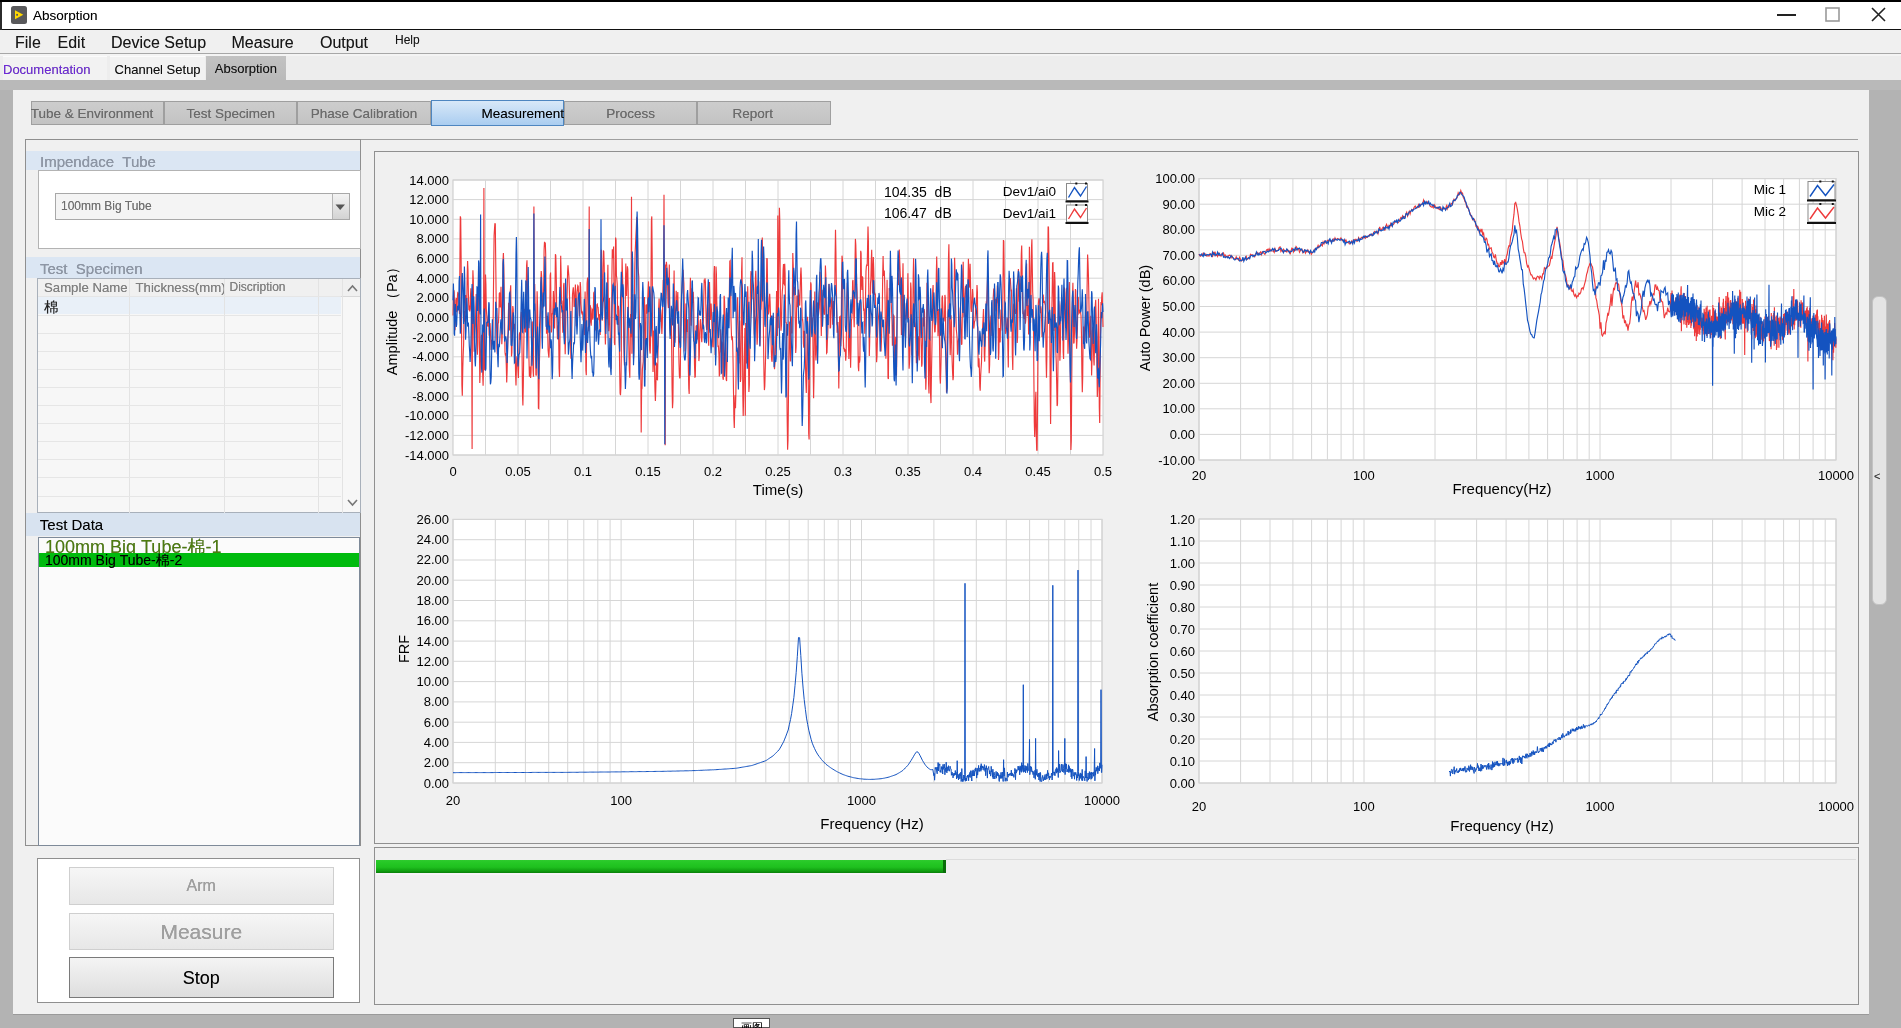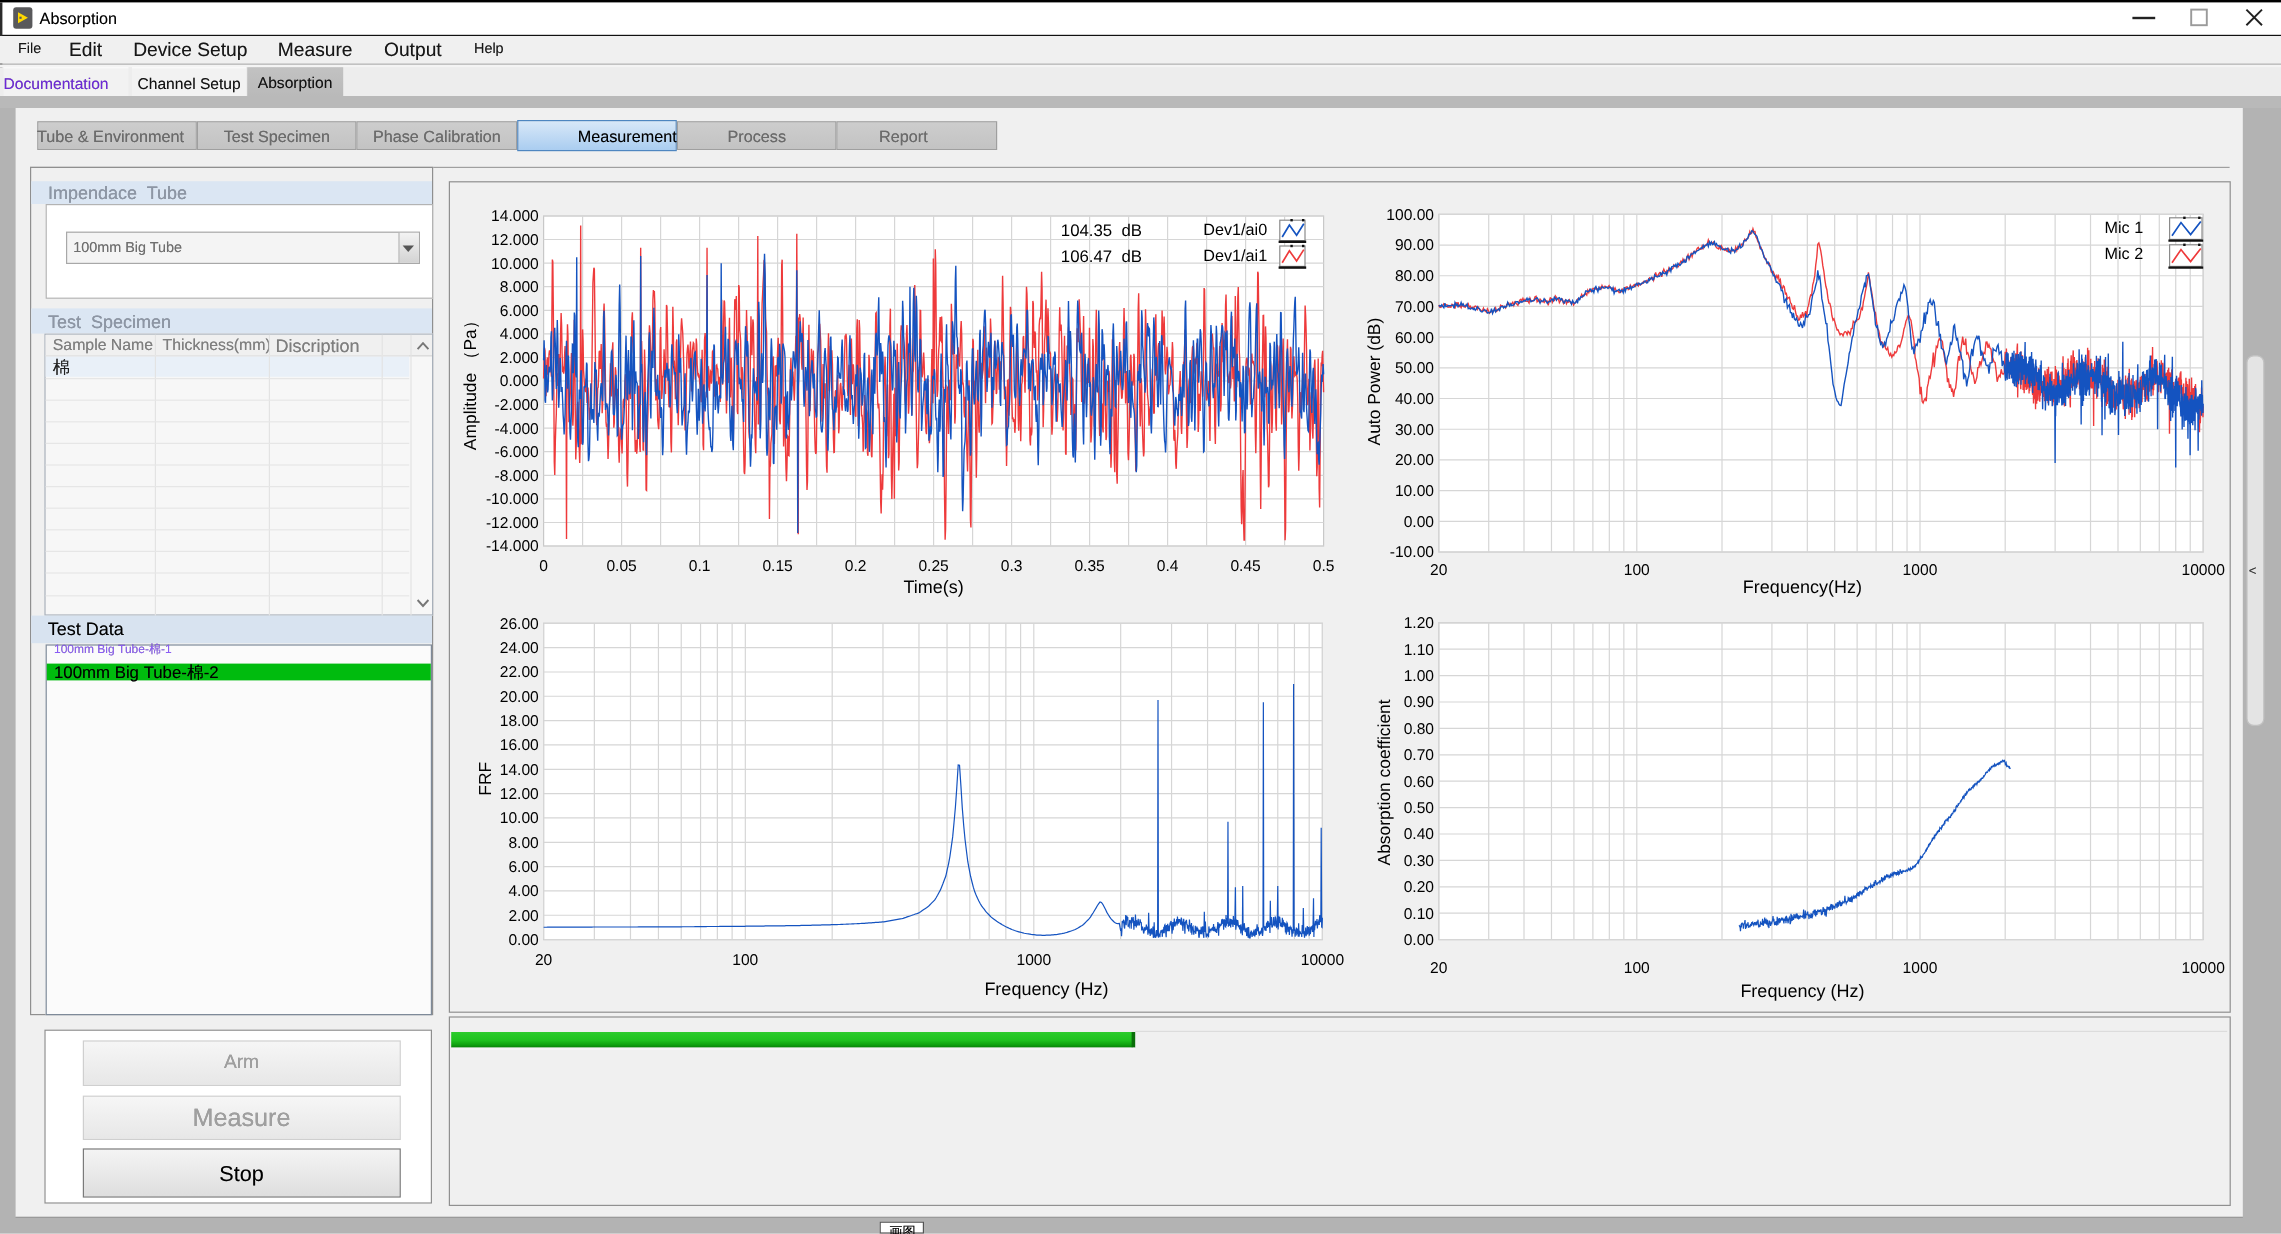--- a/index.html
+++ b/index.html
@@ -18,21 +18,21 @@
 <div style="position:absolute;left:1777px;top:14px;width:19px;height:2px;background:#222"></div>
 <svg style="position:absolute;left:1824px;top:6px" width="18" height="18">
     <rect x="2" y="2" width="13" height="13" fill="none" stroke="#9a9a9a" stroke-width="1.6"></rect>
   </svg>
 <svg style="position:absolute;left:1869px;top:5px" width="20" height="20">
     <path d="M3 3 L16 16 M16 3 L3 16" stroke="#222" stroke-width="1.6" fill="none"></path>
   </svg>
 <div style="position:absolute;left:0;top:30px;width:1901px;height:23px;background:#f0f0f0"></div>
 <div style="position:absolute;left:0;top:53px;width:1901px;height:1px;background:#a7a7a7"></div>
 <div style="position:absolute;left:0;top:54px;width:1901px;height:2.4px;background:#f4f4f4"></div>
-<div style="position:absolute;left:15px;top:32.5px;font-size:12px;color:#161616">File</div>
+<div style="position:absolute;left:15px;top:32.5px;font-size:16px;color:#161616">File</div>
 <div style="position:absolute;left:57.5px;top:32.5px;font-size:16px;color:#161616">Edit</div>
 <div style="position:absolute;left:111px;top:32.5px;font-size:16px;color:#161616">Device Setup</div>
 <div style="position:absolute;left:231.5px;top:32.5px;font-size:16px;color:#161616">Measure</div>
 <div style="position:absolute;left:320px;top:32.5px;font-size:16px;color:#161616">Output</div>
 <div style="position:absolute;left:395px;top:32.5px;font-size:12px;color:#161616">Help</div>
 <div style="position:absolute;left:0;top:56.4px;width:1901px;height:23.6px;background:#ededed"></div>
 <div style="position:absolute;left:3px;top:56.4px;width:104px;height:23.6px;background:#f2f2f2;border-top:1px solid #fbfbfb"></div>
 <div style="position:absolute;left:109.6px;top:56.4px;width:95.9px;height:23.6px;background:#f2f2f2;border-top:1px solid #fbfbfb"></div>
 <div style="position:absolute;left:205.9px;top:56.4px;width:80.5px;height:24.6px;background:linear-gradient(#c2c2c2,#b9b9b9)"></div>
 <div style="position:absolute;left:3px;top:61.5px;width:104px;font-size:13px;color:#6d28d9;">Documentation</div>
@@ -66,21 +66,21 @@
 <div style="position:absolute;left:331.5px;top:194px;width:17.5px;height:25px;background:linear-gradient(#f3f3f3,#d3d3d3);border-left:1px solid #b5b5b5;box-sizing:border-box"></div>
 <svg style="position:absolute;left:334px;top:203px" width="13" height="8">
     <path d="M1.5 1.5 L11 1.5 L6.2 7 Z" fill="#555"></path>
   </svg>
 <div style="position:absolute;left:26.4px;top:256.5px;width:333.6px;height:21px;background:#dbe6f3"></div>
 <div style="position:absolute;left:40px;top:259.5px;font-size:15px;color:#8d96a5">Test&nbsp; Specimen</div>
 <div style="position:absolute;left:36.8px;top:278px;width:324.2px;height:235px;background:#f7f7f7;border:1px solid #a8b0ba;box-sizing:border-box"></div>
 <div style="position:absolute;left:37.8px;top:279px;width:322.2px;height:17.5px;background:#f0f0f0;border-bottom:1px solid #d8d8d8;box-sizing:border-box"></div>
 <div style="position:absolute;left:44px;top:280px;font-size:13.2px;color:#7f7f7f">Sample&nbsp;Name</div>
 <div style="position:absolute;left:135.5px;top:280px;font-size:13.2px;color:#7f7f7f">Thickness(mm)</div>
-<div style="position:absolute;left:229.5px;top:280px;font-size:15px;color:#7f7f7f">Discription</div>
+<div style="position:absolute;left:229.5px;top:280px;font-size:12px;color:#7f7f7f">Discription</div>
 <div style="position:absolute;left:37.8px;top:296.5px;width:302.8px;height:17.6px;background:#e9f0f8"></div>
 <div style="position:absolute;left:44px;top:297.5px;font-size:14.5px;color:#222">棉</div>
 <div style="position:absolute;left:129.3px;top:278.5px;width:1px;height:234px;background:#e3e3e3"></div>
 <div style="position:absolute;left:224.1px;top:278.5px;width:1px;height:234px;background:#e3e3e3"></div>
 <div style="position:absolute;left:318.0px;top:278.5px;width:1px;height:234px;background:#e3e3e3"></div>
 <div style="position:absolute;left:341.5px;top:278.5px;width:1px;height:234px;background:#e3e3e3"></div>
 <div style="position:absolute;left:37.8px;top:296.4px;width:302.8px;height:1px;background:#e6e6e6"></div>
 <div style="position:absolute;left:37.8px;top:314.5px;width:302.8px;height:1px;background:#e6e6e6"></div>
 <div style="position:absolute;left:37.8px;top:332.6px;width:302.8px;height:1px;background:#e6e6e6"></div>
 <div style="position:absolute;left:37.8px;top:350.7px;width:302.8px;height:1px;background:#e6e6e6"></div>
@@ -94,21 +94,21 @@
 <div style="position:absolute;left:37.8px;top:495.5px;width:302.8px;height:1px;background:#e6e6e6"></div>
 <svg style="position:absolute;left:346px;top:284px" width="13" height="9">
     <path d="M2 7 L6.5 2 L11 7" stroke="#777" stroke-width="1.6" fill="none"></path>
   </svg>
 <svg style="position:absolute;left:346px;top:498px" width="13" height="9">
     <path d="M2 2 L6.5 7 L11 2" stroke="#777" stroke-width="1.6" fill="none"></path>
   </svg>
 <div style="position:absolute;left:26.4px;top:513.4px;width:333.6px;height:22.3px;background:#d8e3f0"></div>
 <div style="position:absolute;left:39.8px;top:516px;font-size:15px;color:#000">Test&nbsp;Data</div>
 <div style="position:absolute;left:37.7px;top:536.6px;width:322.8px;height:309px;background:#fbfbfb;border:1px solid #7e8a99;box-sizing:border-box"></div>
-<div style="position:absolute;left:45px;top:536px;font-size:10px;color:#8b5cf6">100mm&nbsp;Big&nbsp;Tube-棉-1</div>
+<div style="position:absolute;left:45px;top:536px;font-size:18px;color:#4d7c0f">100mm&nbsp;Big&nbsp;Tube-棉-1</div>
 <div style="position:absolute;left:38.7px;top:552.7px;width:320.8px;height:14.8px;background:#00bb0e"></div>
 <div style="position:absolute;left:45px;top:551.5px;font-size:14px;color:#000">100mm&nbsp;Big&nbsp;Tube-棉-2</div>
 <div style="position:absolute;left:37.2px;top:858.4px;width:322.8px;height:145px;background:#fff;border:1px solid #8f8f8f;box-sizing:border-box"></div>
 <div style="position:absolute;left:68.5px;top:867px;width:265.5px;height:37.5px;background:linear-gradient(#f6f6f6,#e7e7e7);border:1px solid #cfcfcf;box-sizing:border-box"></div>
 <div style="position:absolute;left:68.5px;top:876px;width:265.5px;font-size:16px;color:#9f9f9f;text-align:center">Arm</div>
 <div style="position:absolute;left:68.5px;top:912.5px;width:265.5px;height:37px;background:linear-gradient(#f6f6f6,#e7e7e7);border:1px solid #cfcfcf;box-sizing:border-box"></div>
 <div style="position:absolute;left:68.5px;top:918.5px;width:265.5px;font-size:21px;color:#9f9f9f;text-align:center">Measure</div>
 <div style="position:absolute;left:68.5px;top:957.3px;width:265.5px;height:41px;background:linear-gradient(#f4f4f4,#dedede);border:1px solid #7a7a7a;box-sizing:border-box"></div>
 <div style="position:absolute;left:68.5px;top:967px;width:265.5px;font-size:18px;color:#000;text-align:center">Stop</div>
 <div style="position:absolute;left:373.5px;top:151px;width:1485px;height:693px;border:1px solid #909090;box-sizing:border-box"></div>

